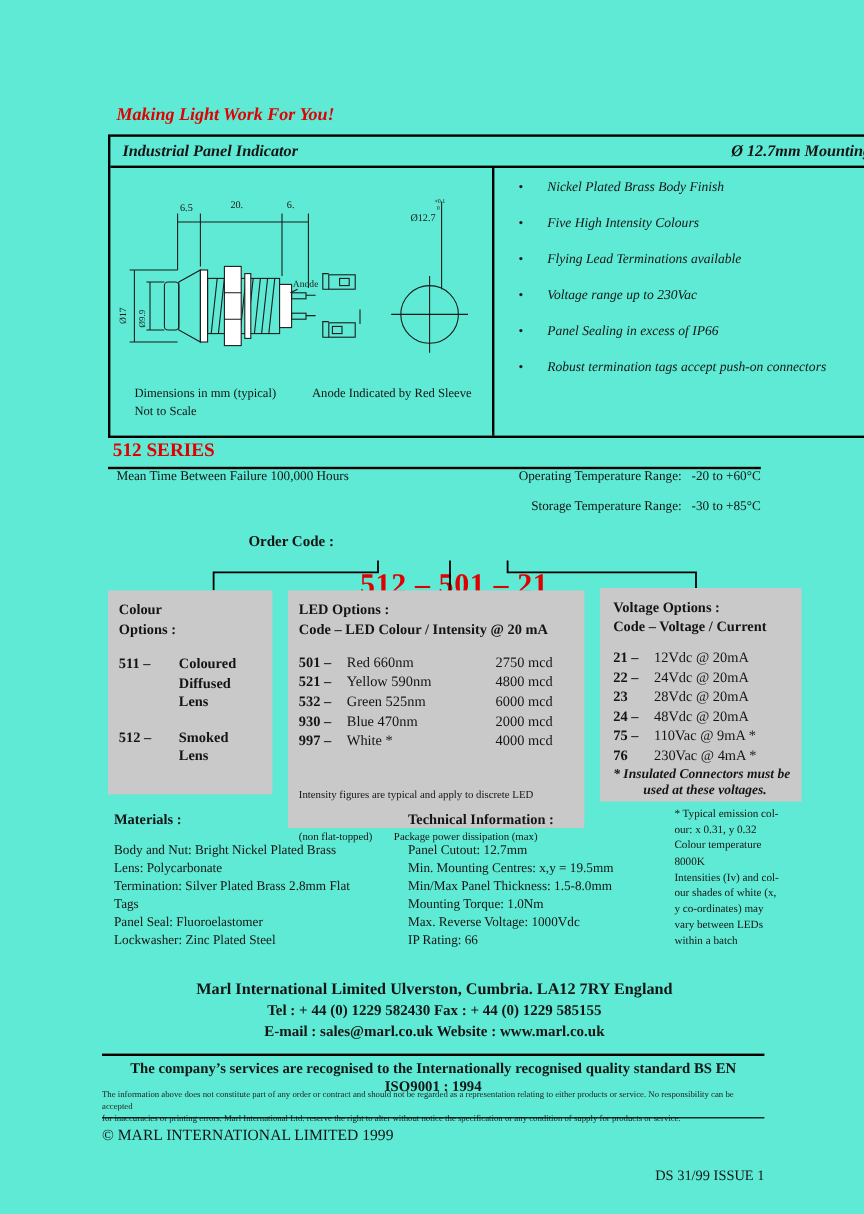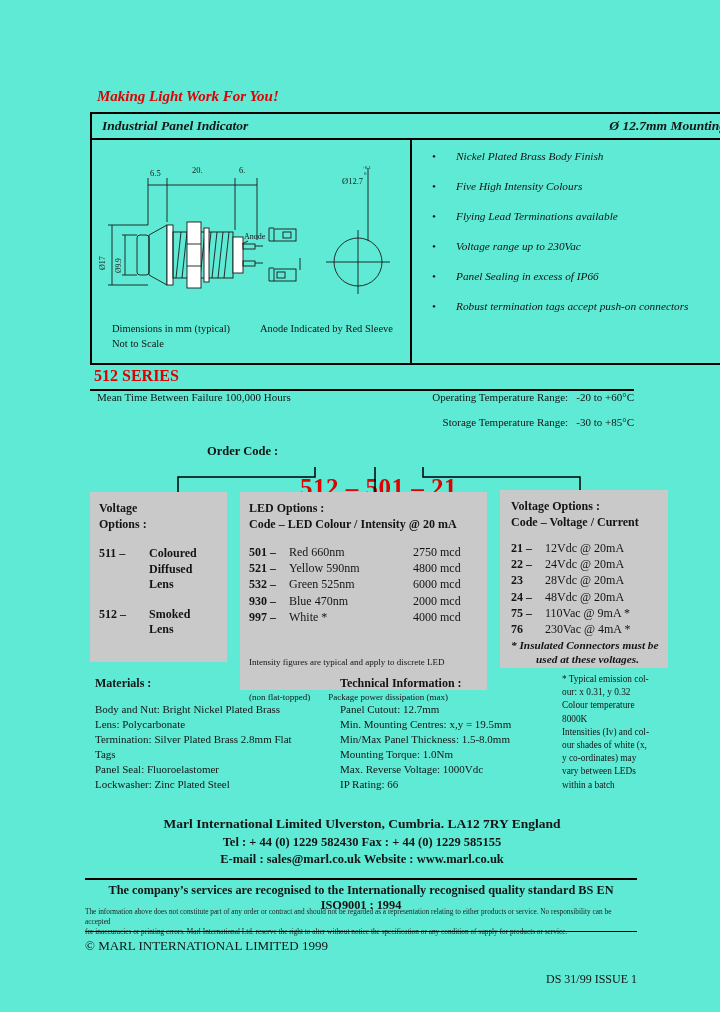--- a/index.html
+++ b/index.html
@@ -160,21 +160,21 @@
   <div class="abs ordlabel">Order Code :</div>
   <div class="abs ordcode">512 – 501 – 21</div>
 
   <svg class="abs" style="left:90px;top:464px;" width="560" height="28" viewBox="0 0 560 28" stroke="#000" stroke-width="1.5" fill="none">
     <path d="M225 3 L225 13 L88 13 L88 28"></path>
     <path d="M285 3 L285 28"></path>
     <path d="M333 3 L333 13 L490 13 L490 26"></path>
   </svg>
 
   <div class="abs graybox series">
-    <div class="gb-title">Voltage</div>
+    <div class="gb-title">Colour</div>
     <div class="gb-title">Options :</div>
     <div class="srow">
       <div class="code">511 –</div>
       <div class="ls">
         <div>Coloured</div>
         <div>Diffused</div>
         <div>Lens</div>
       </div>
     </div>
     <div class="srow">

